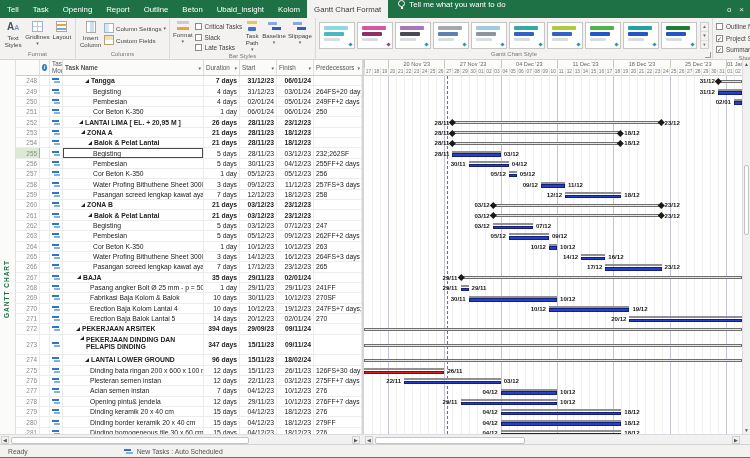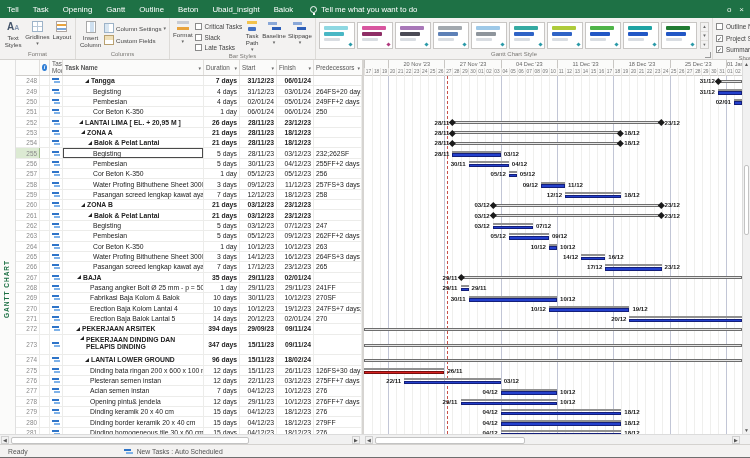--- a/index.html
+++ b/index.html
@@ -4,21 +4,21 @@
 <style>
   *{box-sizing:border-box;margin:0;padding:0}
   html,body{width:750px;height:458px;overflow:hidden;background:#fff;
     font-family:"Liberation Sans",sans-serif;-webkit-font-smoothing:antialiased}
   .stage{position:absolute;top:0;left:0;width:750px;height:458px;overflow:hidden;border-bottom:1px solid #6e6e6e}
 
   
   .titlebar{position:absolute;top:0;left:0;right:0;height:18px;background:#1e7145;display:flex;align-items:stretch;color:#fff}
   .tab{font-size:7.8px;padding:0 7px;display:flex;align-items:center;white-space:nowrap;cursor:default}
   .tab.active{background:#f3f2f1;color:#3b3b3b}
-  .tellme{display:flex;align-items:center;gap:4px;margin-left:10px;font-size:7.8px;white-space:nowrap}
+  .tellme{display:flex;gap:4px;margin-left:10px;font-size:7.8px;white-space:nowrap}
   .bulb{width:7px;height:7px;border:1px solid #fff;border-radius:50%;position:relative}
   .bulb:after{content:"";position:absolute;left:2px;top:6px;width:1.5px;height:2px;background:#fff}
   .titlebar-right{margin-left:auto;display:flex;align-items:center;gap:8px;padding-right:6px}
   .win-glyph{font-size:8px;color:#eaf4ea}
 
   
   .ribbon{position:absolute;top:18px;left:0;right:0;height:42px;background:#f3f2f1;border-bottom:1px solid #d4d2cf;display:flex}
   .rgroup{position:relative;border-right:1px solid #dddbd8;display:flex;flex-direction:column}
   .rgroup-body{flex:1;display:flex;align-items:flex-start;padding:2px 3px 0 3px;gap:2px}
   .rgroup-label{height:9px;font-size:6px;color:#7a7874;text-align:center;line-height:8px;white-space:nowrap}
@@ -119,25 +119,26 @@
 </head>
 <body>
 
 <div class="stage">
 
   <div class="titlebar">
     <div style="display:flex" id="tabs">
         <span class="tab">Tell</span>
         <span class="tab">Task</span>
         <span class="tab">Opening</span>
-        <span class="tab">Gantt</span>
+        <span class="tab">Report</span>
         <span class="tab">Outline</span>
         <span class="tab">Beton</span>
         <span class="tab">Ubaid_insight</span>
-        <span class="tab">Balok</span>
+        <span class="tab">Kolom</span>
+        <span class="tab active">Gantt Chart Format</span>
       </div>
     <div class="tellme">
       <span class="bulb"></span>
       <span>Tell me what you want to do</span>
     </div>
     <div class="titlebar-right">
       <span class="win-glyph">o</span>
       <span class="win-glyph">×</span>
     </div>
   </div>

